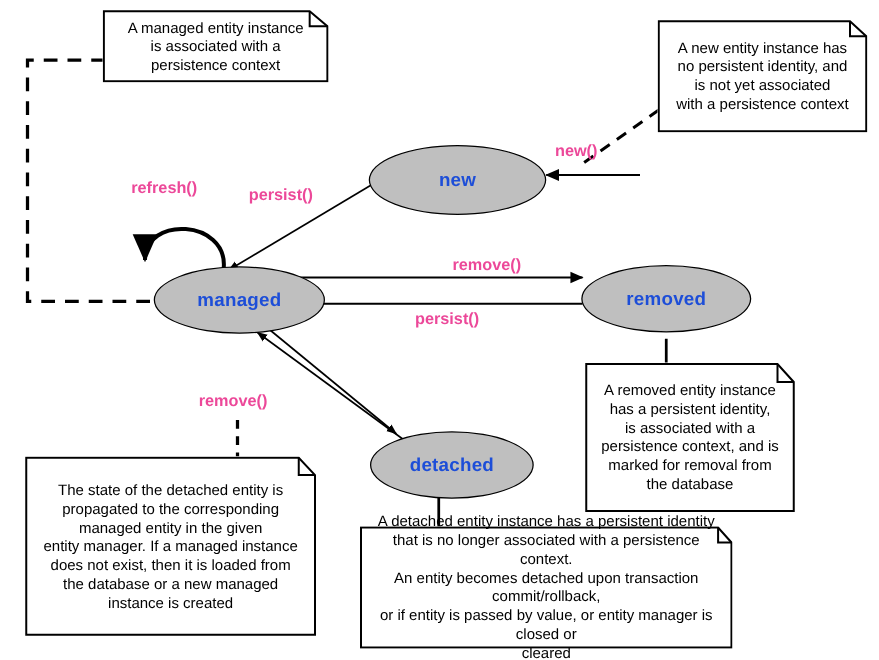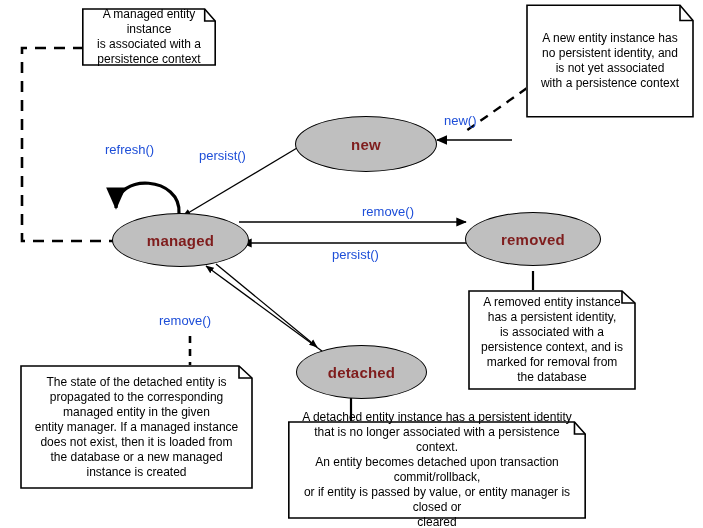--- a/index.html
+++ b/index.html
@@ -32,21 +32,21 @@
     background: #bfbfbf;
     border: 1px solid #000000;
     border-radius: 50%;
     box-sizing: border-box;
     z-index: 3;
   }
   .state-label {
     font-family: "Liberation Sans", sans-serif;
     font-weight: bold;
     font-size: 15px;
-    color: #7f1d1d;
+    color: #1d4ed8;
     letter-spacing: 0.2px;
     white-space: nowrap;
   }
   
   .note {
     position: absolute;
     background: #ffffff;
     box-sizing: border-box;
     z-index: 4;
   }
@@ -76,24 +76,25 @@
     top: 0;
     width: 100%;
     height: 100%;
     z-index: 1;
   }
   
   .edge-label {
     position: absolute;
     font-family: "Liberation Sans", sans-serif;
     font-size: 13px;
-    color: #1d4ed8;
+    color: #ec4899;
     background: transparent;
     white-space: nowrap;
     z-index: 5;
+    font-weight: bold;
   }
 </style>
 </head>
 <body>
 
 <div id="canvas">
 
   <svg id="diagram-svg" viewBox="0 0 703 528" xmlns="http://www.w3.org/2000/svg">
     <defs>
       <marker id="arrowSolid" viewBox="0 0 10 10" refX="9.2" refY="5" markerWidth="7" markerHeight="7" orient="auto-start-reverse">
@@ -126,21 +127,21 @@
 
     <line x1="190" y1="336" x2="190" y2="366" stroke="#000000" stroke-width="2.6" stroke-dasharray="7,6"></line>
 
     <line x1="351" y1="397" x2="351" y2="422" stroke="#000000" stroke-width="2.2"></line>
   </svg>
 
   <div class="state-node" style="left:295px; top:116px; width:142px; height:56px;">
     <span class="state-label">new</span>
   </div>
 
-  <div class="state-node" style="left:112px; top:213px; width:137px; height:54px;">
+  <div class="state-node" style="left:123px; top:213px; width:137px; height:54px;">
     <span class="state-label">managed</span>
   </div>
 
   <div class="state-node" style="left:465px; top:212px; width:136px; height:54px;">
     <span class="state-label">removed</span>
   </div>
 
   <div class="state-node" style="left:296px; top:345px; width:131px; height:54px;">
     <span class="state-label">detached</span>
   </div>
@@ -150,61 +151,61 @@
   <div class="edge-label" style="left:199px; top:148px;">persist()</div>
 
   <div class="edge-label" style="left:105px; top:142px;">refresh()</div>
 
   <div class="edge-label" style="left:332px; top:204px;margin-left:30px;">remove()</div>
 
   <div class="edge-label" style="left:332px; top:247px;">persist()</div>
 
   <div class="edge-label" style="left:159px; top:313px;">remove()</div>
 
-  <div class="note" style="left:82px; top:8px; width:134px; height:58px;">
+  <div class="note" style="left:82px; top:8px; width:181px; height:58px;">
     <div class="note-body">
       <svg class="note-svg" viewBox="0 0 166 58" preserveAspectRatio="none" xmlns="http://www.w3.org/2000/svg">
         <path d="M 1 1 L 152 1 L 165 13 L 165 57 L 1 57 Z" fill="#ffffff" stroke="#000000" stroke-width="1.6" vector-effect="non-scaling-stroke"></path>
         <path d="M 152 1 L 152 13 L 165 13" fill="none" stroke="#000000" stroke-width="1.6" vector-effect="non-scaling-stroke"></path>
       </svg>
       <div class="note-text">A managed entity instance
 is associated with a
 persistence context</div>
     </div>
   </div>
 
-  <div class="note" style="left:526px; top:4px; width:168px; height:114px;">
+  <div class="note" style="left:526px; top:16px; width:168px; height:90px;">
     <div class="note-body">
       <svg class="note-svg" viewBox="0 0 168 90" preserveAspectRatio="none" xmlns="http://www.w3.org/2000/svg">
         <path d="M 1 1 L 154 1 L 167 13 L 167 89 L 1 89 Z" fill="#ffffff" stroke="#000000" stroke-width="1.6" vector-effect="non-scaling-stroke"></path>
         <path d="M 154 1 L 154 13 L 167 13" fill="none" stroke="#000000" stroke-width="1.6" vector-effect="non-scaling-stroke"></path>
       </svg>
       <div class="note-text">A new entity instance has
 no persistent identity, and
 is not yet associated
 with a persistence context</div>
     </div>
   </div>
 
-  <div class="note" style="left:468px; top:290px; width:168px; height:100px;">
+  <div class="note" style="left:468px; top:290px; width:168px; height:120px;">
     <div class="note-body">
       <svg class="note-svg" viewBox="0 0 168 100" preserveAspectRatio="none" xmlns="http://www.w3.org/2000/svg">
         <path d="M 1 1 L 154 1 L 167 13 L 167 99 L 1 99 Z" fill="#ffffff" stroke="#000000" stroke-width="1.6" vector-effect="non-scaling-stroke"></path>
         <path d="M 154 1 L 154 13 L 167 13" fill="none" stroke="#000000" stroke-width="1.6" vector-effect="non-scaling-stroke"></path>
       </svg>
       <div class="note-text">A removed entity instance
 has a persistent identity,
 is associated with a
 persistence context, and is
 marked for removal from
 the database</div>
     </div>
   </div>
 
-  <div class="note" style="left:20px; top:365px; width:233px; height:124px;">
+  <div class="note" style="left:20px; top:365px; width:233px; height:144px;">
     <div class="note-body">
       <svg class="note-svg" viewBox="0 0 233 124" preserveAspectRatio="none" xmlns="http://www.w3.org/2000/svg">
         <path d="M 1 1 L 219 1 L 232 13 L 232 123 L 1 123 Z" fill="#ffffff" stroke="#000000" stroke-width="1.6" vector-effect="non-scaling-stroke"></path>
         <path d="M 219 1 L 219 13 L 232 13" fill="none" stroke="#000000" stroke-width="1.6" vector-effect="non-scaling-stroke"></path>
       </svg>
       <div class="note-text">The state of the detached entity is
 propagated to the corresponding
 managed entity in the given
 entity manager. If a managed instance
 does not exist, then it is loaded from

